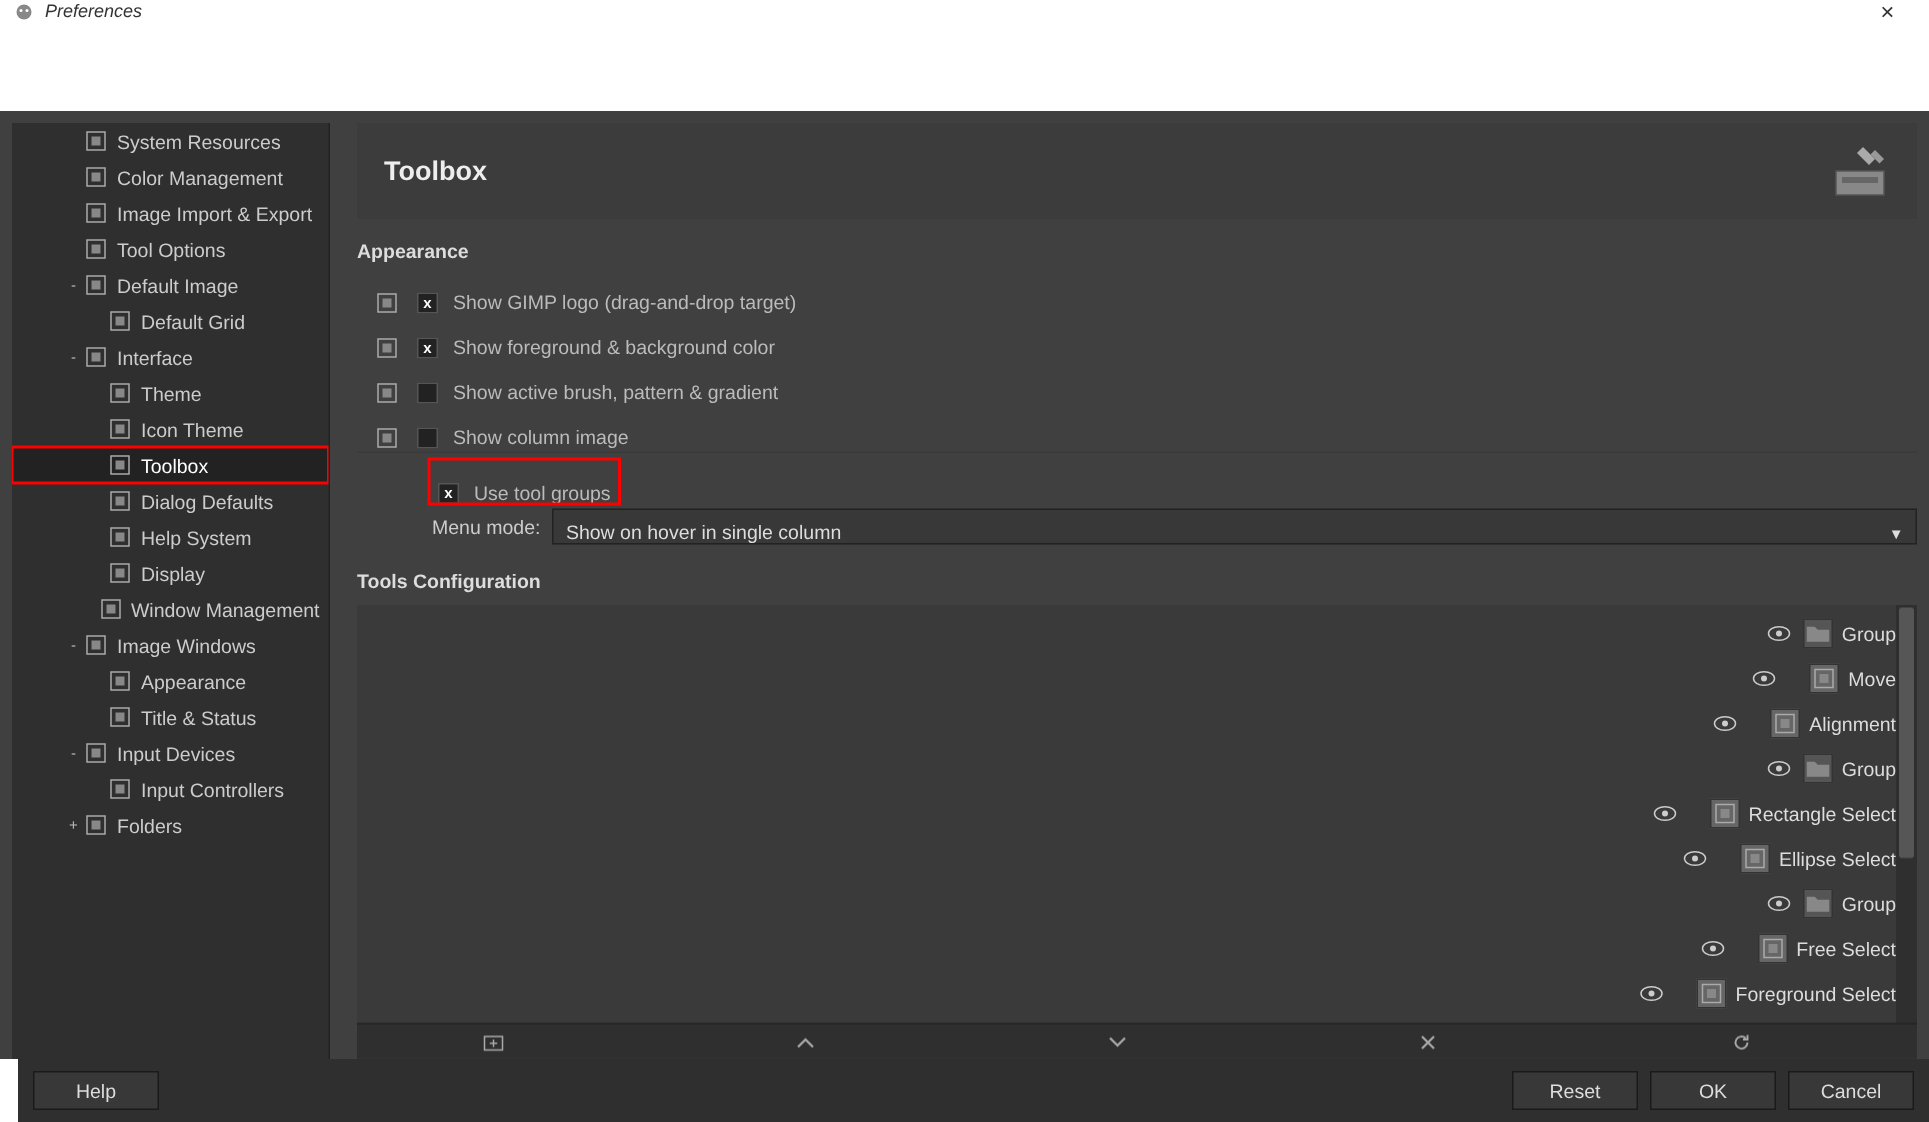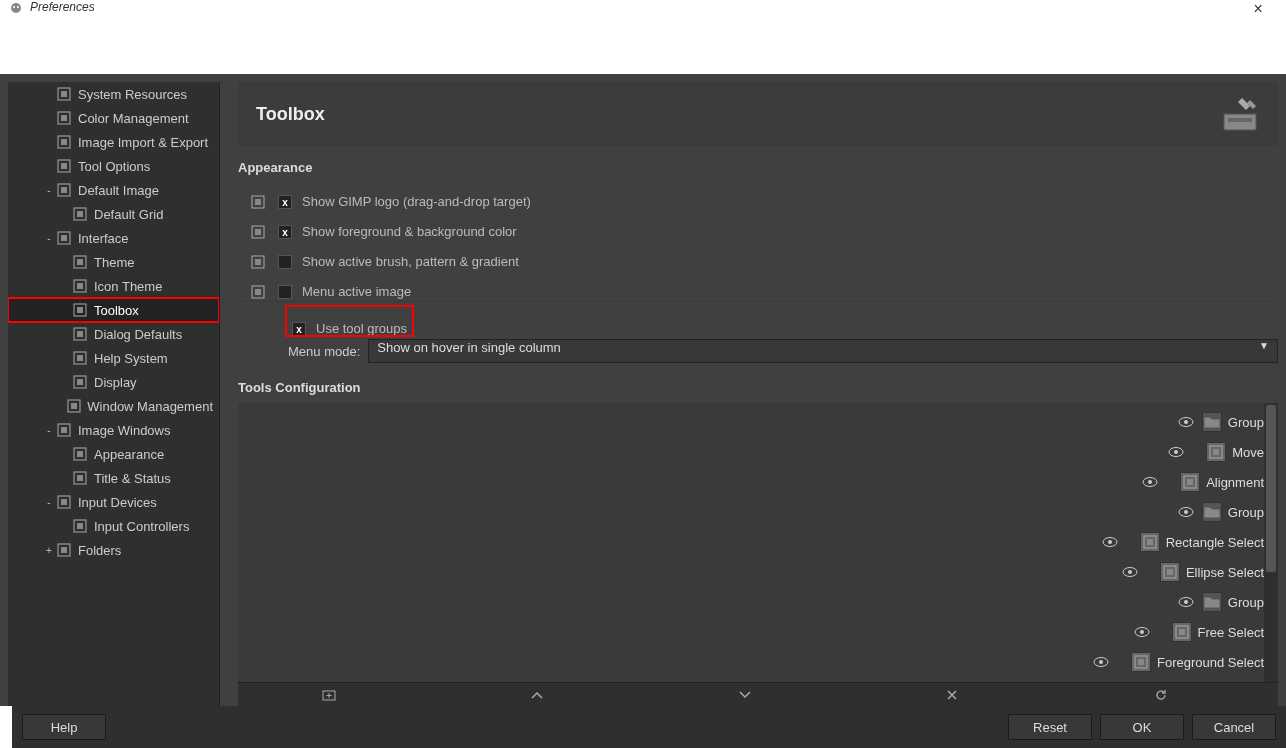--- a/index.html
+++ b/index.html
@@ -32,21 +32,21 @@
 .opt-row { display:flex; align-items:flex-end; height: 30px; font-size: 13px; color: #bbb; }
 .opt-row .row-icon { width: 40px; display:flex; align-items:center; justify-content:center; }
 .opt-row .chk { width:14px; height:14px; background:#222; border:1px solid #555; margin-right:10px; display:inline-flex; align-items:center; justify-content:center; font-size:10px; color:#fff; font-weight:bold; }
 .opt-row .chk.checked::after { content:"x"; }
 .opt-row.highlighted-red { outline:2px solid #ff0000; outline-offset:-1px; padding: 0 6px; width:fit-content; margin-left: 48px;}
 
 .divider { border-top: 1px solid #3a3a3a; margin: 2px 0 4px 0;}
 
 .menu-mode-row { display:flex; align-items:center; height: 30px; margin-left:50px; }
 .menu-mode-row label { margin-right: 8px; color:#ccc; }
-.menu-mode-row .dropdown { flex:1; background:#383838; border:1px solid #222; height:24px; display:flex; align-items:flex-start; padding:0 8px; color:#ddd; justify-content:space-between; cursor:pointer; }
+.menu-mode-row .dropdown { flex:1; background:#383838; border:1px solid #222; height:24px; display:flex; align-items:flex-end; padding:0 8px; color:#ddd; justify-content:space-between; cursor:pointer; }
 .menu-mode-row .dropdown .chev { font-size:10px; }
 
 .tools-area { flex:1; display:flex; min-height:0; margin-top:4px; }
 .tools-list { flex:1; background:#3a3a3a; overflow-y:auto; padding:4px 0; }
 .tools-scrollbar { width:14px; background:#2f2f2f; display:flex; flex-direction:column; }
 .tools-scrollbar .thumb { background:#565656; width:10px; margin:2px auto; height:60%; border-radius:2px; }
 
 .tool-row { display:flex; align-items:center; height:30px; padding-left:6px; color:#ddd; cursor:pointer;justify-content:flex-end;}
 .tool-row .eye { width:20px; display:flex; justify-content:center; }
 .tool-row .tool-icon { width:20px; height:20px; margin:0 6px; display:inline-flex; align-items:center; justify-content:center; background:#555; border:1px solid #333; }
@@ -334,21 +334,21 @@
           <span>Show active brush, pattern &amp; gradient</span>
         </div>
         <div class="opt-row">
           <span class="row-icon">
             <svg width="14" height="14" viewBox="0 0 14 14">
               <rect x="1" y="1" width="12" height="12" fill="none" stroke="#aaa"></rect>
               <rect x="4" y="4" width="6" height="6" fill="#888"></rect>
             </svg>
           </span>
           <span class="chk"></span>
-          <span>Menu active image</span>
+          <span>Show column image</span>
         </div>
       </div>
 
     <div class="divider"></div>
 
     <div class="opt-row highlighted-red">
       <span class="chk checked"></span>
       <span>Use tool groups</span>
     </div>
 

